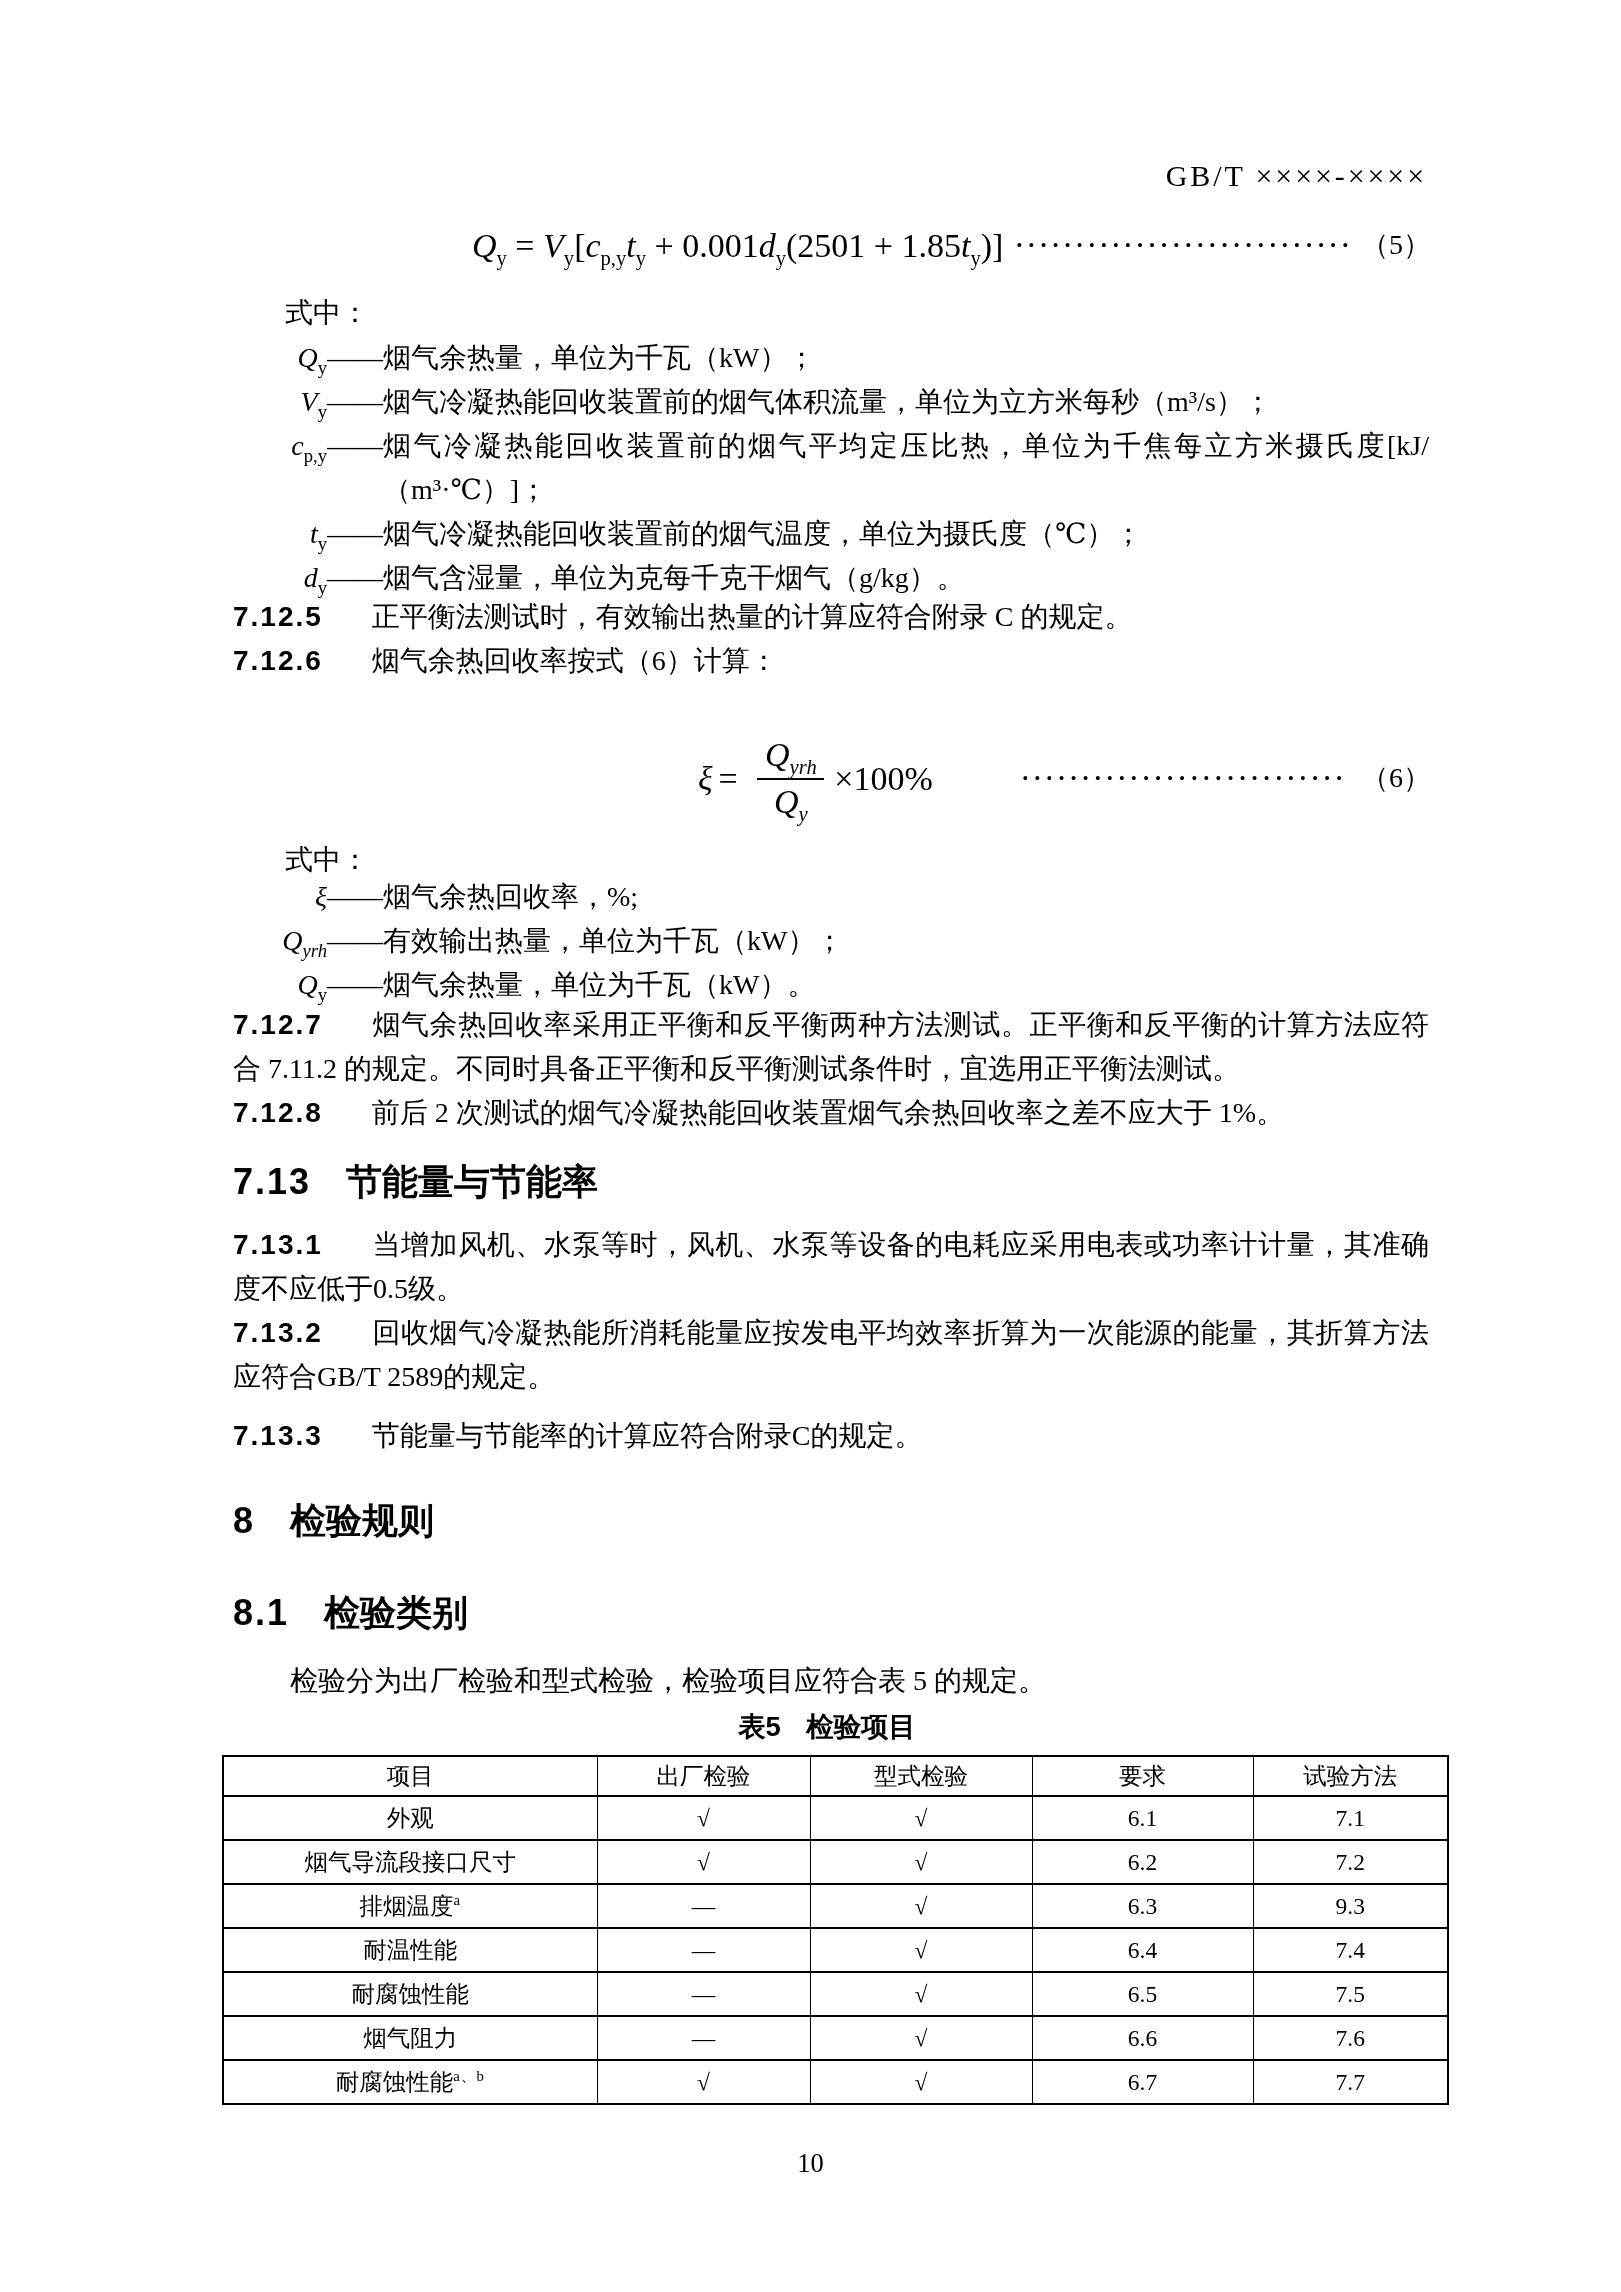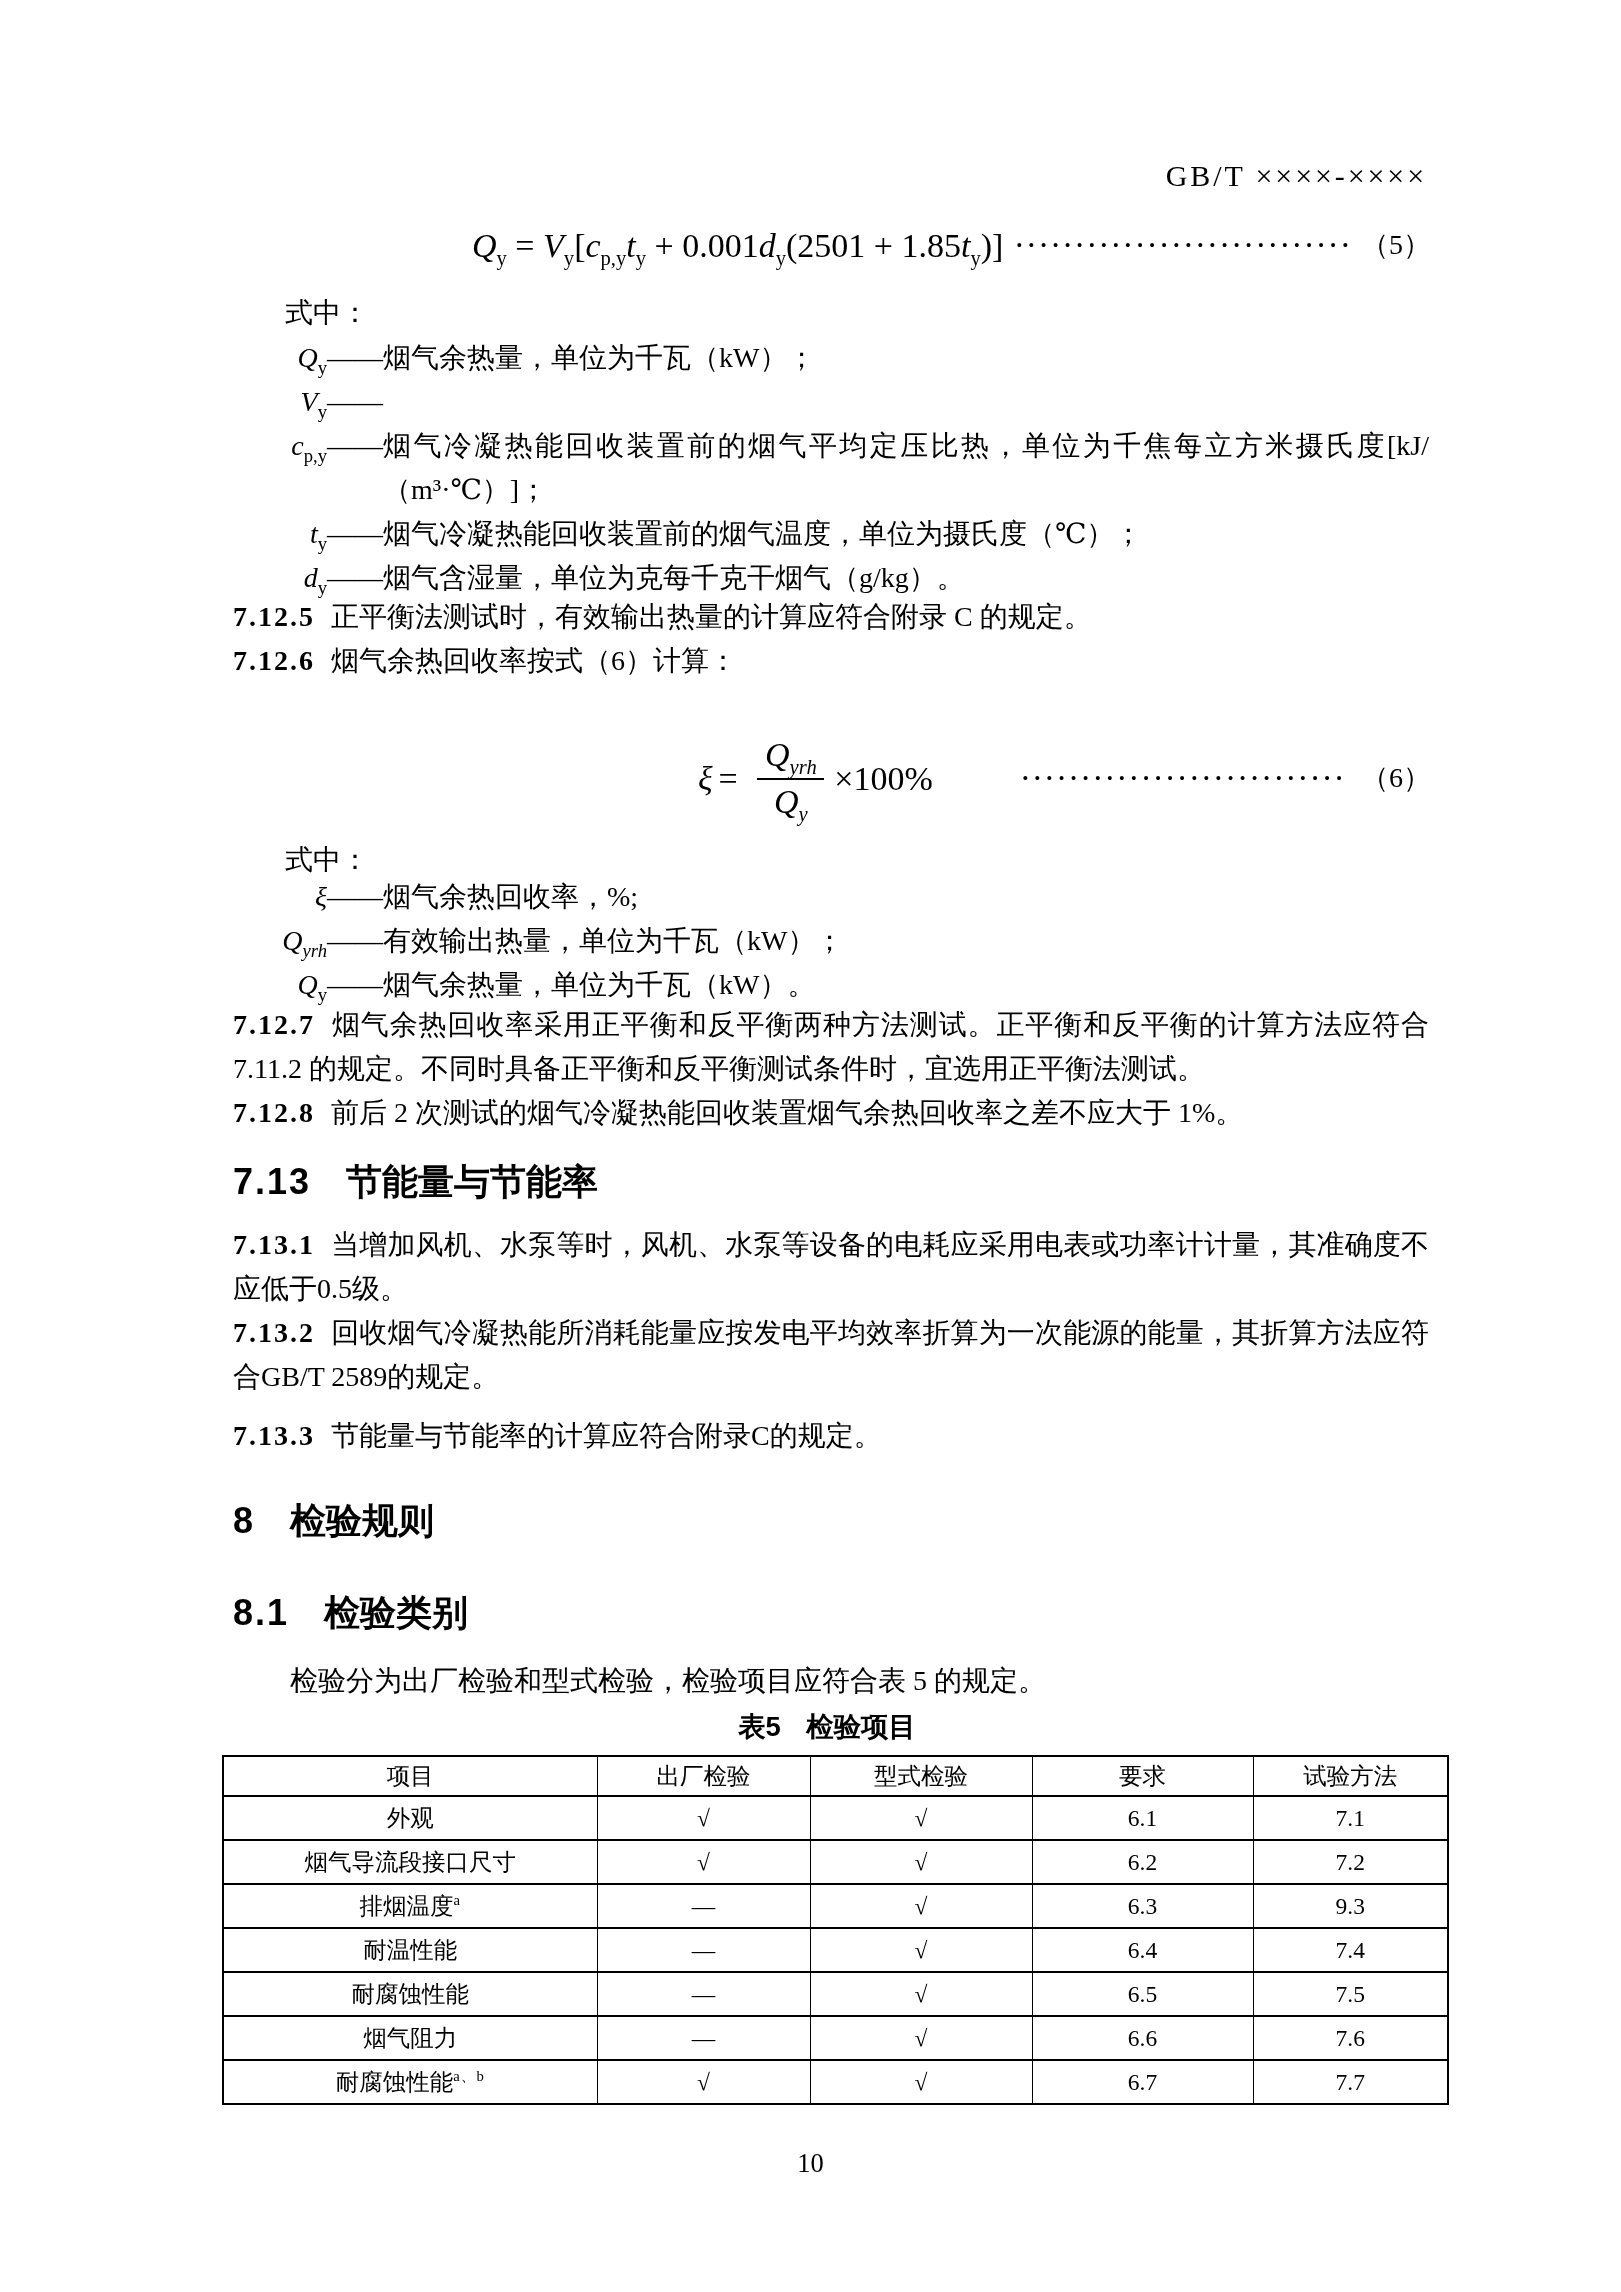--- a/index.html
+++ b/index.html
@@ -5,22 +5,22 @@
   html,body{margin:0;padding:0;background:#888;}
   .page{
     position:relative;width:1621px;height:2293px;background:#ffffff;
     color:#000;font-family:"Liberation Serif","DejaVu Serif",serif;
     margin:0 auto;overflow:hidden;
   }
   .abs{position:absolute;}
   .body-text{font-size:28px;line-height:44px;}
   .just{text-align:justify;}
   .clause-num{
-    font-family:Liberation Serif, serif;
-    font-weight:600;letter-spacing:2px;margin-right:16px;white-space:nowrap;
+    font-family:Liberation Sans, sans-serif;
+    font-weight:600;letter-spacing:2px;margin-right:49px;white-space:nowrap;
   }
   .heading{
     font-family:"Liberation Sans","DejaVu Sans",sans-serif;
     font-weight:bold;font-size:36px;line-height:35px;white-space:nowrap;
   }
   .heading .h-num{margin-right:35px;letter-spacing:2px;}
   
   .defrow{display:flex;align-items:flex-start;}
   .defterm{flex:0 0 94px;text-align:right;font-style:italic;white-space:nowrap;}
   .defterm sub,.f5 sub{font-style:normal;}
@@ -84,20 +84,21 @@
 
   <div class="abs body-text" style="top:336px;left:233px;right:192px;">
     <div class="defrow">
       <span class="defterm"><span>Q</span><sub>y</sub></span>
         <span class="defdash">——</span>
         <span class="deftext just">烟气余热量，单位为千瓦（kW）；</span>
     </div>
     <div class="defrow">
       <span class="defterm"><span>V</span><sub>y</sub></span>
         <span class="defdash">——</span>
+        <span class="deftext just">烟气冷凝热能回收装置前的烟气体积流量，单位为立方米每秒（m³/s）；</span>
     </div>
     <div class="defrow">
       <span class="defterm"><span>c</span><sub>p,y</sub></span>
         <span class="defdash">——</span>
         <span class="deftext just">烟气冷凝热能回收装置前的烟气平均定压比热，单位为千焦每立方米摄氏度[kJ/（m³·℃）]；</span>
     </div>
     <div class="defrow">
       <span class="defterm"><span>t</span><sub>y</sub></span>
         <span class="defdash">——</span>
         <span class="deftext just">烟气冷凝热能回收装置前的烟气温度，单位为摄氏度（℃）；</span>

